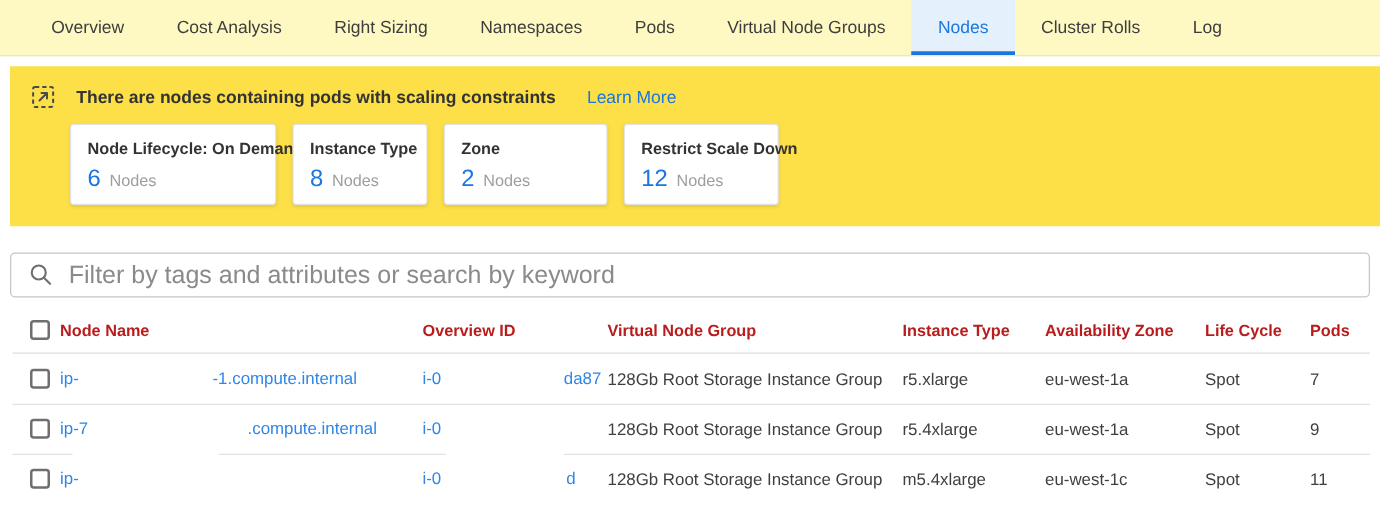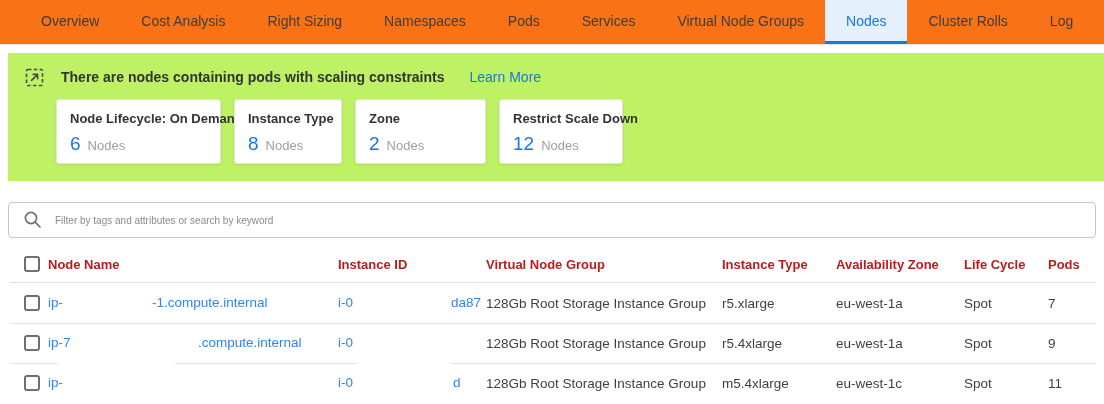--- a/index.html
+++ b/index.html
@@ -1,44 +1,44 @@
 <!DOCTYPE html>
 <html><head>
 <meta charset="utf-8">
 <style>
   * { box-sizing: border-box; margin: 0; padding: 0; }
   html, body { width: 1104px; height: 404px; overflow: hidden; background: #ffffff;
     font-family: "Liberation Sans", sans-serif; }
 
   
   .tabbar { display: flex; align-items: stretch; height: 45px;
-    border-bottom: 1px solid #e4e4e4; padding-left: 20px; background: #f97316; }
+    border-bottom: 1px solid #e4e4e4; padding-left: 20px; background: #fef9c3; }
   .tab { display: flex; align-items: center; padding: 0 21px; font-size: 14px;
     color: #3d3d3d; cursor: pointer; border-bottom: 3px solid transparent; white-space: nowrap; }
   .tab.active { background: #e4f0fc; color: #1b76e0; border-bottom-color: #1b76e0; font-weight: 500; }
 
   
-  .banner { margin: 8px 0 0 8px; width: 1096px; height: 128px; background: #bef264; padding: 11px 0 0 17px; }
+  .banner { margin: 8px 0 0 8px; width: 1096px; height: 128px; background: #fde047; padding: 11px 0 0 17px; }
   .banner-head { display: flex; align-items: center; gap: 17px; height: 26px; }
   .banner-icon { width: 19px; height: 19px; flex: 0 0 auto; }
   .banner-msg { font-size: 14px; font-weight: 700; color: #333; }
   .banner-link { font-size: 14px; color: #1b76e0; margin-left: 8px; cursor: pointer; font-weight: 400; }
   .cards { display: flex; gap: 13px; margin: 9px 0 0 31px; }
   .card { background: #fff; border: 1px solid #e3e3e3; border-radius: 3px;
     box-shadow: 0 1px 3px rgba(0,0,0,0.10); height: 65px; padding: 11px 14px 0 13px; }
   .card-title { font-size: 13px; font-weight: 700; color: #333; white-space: nowrap; }
   .card-count-row { margin-top: 7px; display: flex; align-items: baseline; gap: 7px; }
   .card-count { font-size: 19px; color: #1b76e0; }
   .card-unit { font-size: 13px; color: #9e9e9e; }
   .card-w1 { width: 165px; } .card-w2 { width: 108px; } .card-w3 { width: 131px; } .card-w4 { width: 124px; }
 
   
   .search-wrap { position: relative; margin: 21px 0 0 8px; width: 1088px; height: 36px; }
   .search-input { width: 100%; height: 100%; border: 1px solid #c6c6c6; border-radius: 4px;
-    padding: 0 12px 0 46px; font-size: 10px; color: #333; outline: none;
+    padding: 0 12px 0 46px; font-size: 20px; color: #333; outline: none;
     font-family: "Liberation Sans", sans-serif; }
   .search-input::placeholder { color: #8a8a8a; }
   .search-icon { position: absolute; left: 15px; top: 8px; width: 19px; height: 19px; pointer-events: none; }
 
   
   .table { margin-top: 7px; width: 1104px; position: relative; font-size: 13.5px; color: #3f3f3f; }
   .trow, .thead { display: flex; align-items: center; width: 100%; position: relative; }
   .thead { height: 38px; font-weight: 700; font-size: 13px; color: #b91c1c; }
   .thead-divider { position: absolute; bottom: 0; left: 10px; right: 8px; height: 1px; background: #dedede; }
   .trow { height: 40px; }
@@ -60,21 +60,20 @@
 </style>
 </head>
 <body>
 
 <nav class="tabbar">
   <div class="tab">Overview</div>
   <div class="tab">Cost Analysis</div>
   <div class="tab">Right Sizing</div>
   <div class="tab">Namespaces</div>
   <div class="tab">Pods</div>
-  <div class="tab">Services</div>
   <div class="tab">Virtual Node Groups</div>
   <div class="tab active">Nodes</div>
   <div class="tab">Cluster Rolls</div>
   <div class="tab">Log</div>
 </nav>
 
 <section class="banner">
   <div class="banner-head">
     <span class="banner-icon">
       <svg viewBox="0 0 19 19" width="19" height="19">
@@ -127,36 +126,36 @@
   <input class="search-input" type="text" placeholder="Filter by tags and attributes or search by keyword" style="">
 </div>
 
 <div class="table">
 
   <div class="thead">
     <div class="col-check">
         <span class="checkbox"></span>
       </div>
     <div class="col-name" style="display:flex;align-items:center;">Node Name</div>
-    <div class="col-id" style="display:flex;align-items:center;">Instance ID</div>
+    <div class="col-id" style="display:flex;align-items:center;">Overview ID</div>
     <div class="col-vng">Virtual Node Group</div>
     <div class="col-type">Instance Type</div>
     <div class="col-zone">Availability Zone</div>
     <div class="col-life">Life Cycle</div>
     <div class="col-pods">Pods</div>
     <div class="thead-divider"></div>
   </div>
 
   <div class="trow">
     <div class="col-check">
         <span class="checkbox"></span>
       </div>
     <div class="col-name">
       <span class="frag" style="left:0;">ip-</span>
-      <span class="frag" style="left:104px;">-1.compute.internal</span>
+      <span class="frag" style="left:122px;">-1.compute.internal</span>
     </div>
     <div class="col-id">
       <span class="frag" style="left:0;">i-0</span>
       <span class="frag" style="left:113px;">da87</span>
     </div>
     <div class="col-vng">128Gb Root Storage Instance Group</div>
     <div class="col-type">r5.xlarge</div>
     <div class="col-zone">eu-west-1a</div>
     <div class="col-life">Spot</div>
     <div class="col-pods">7</div>

